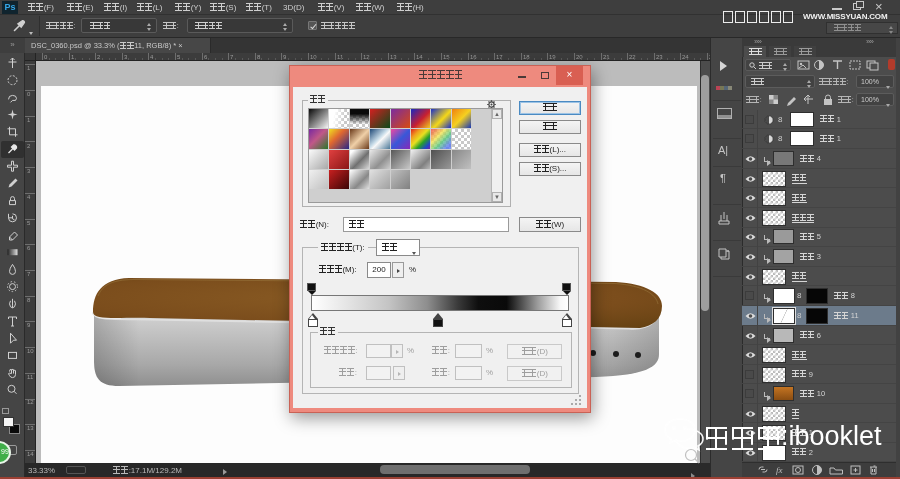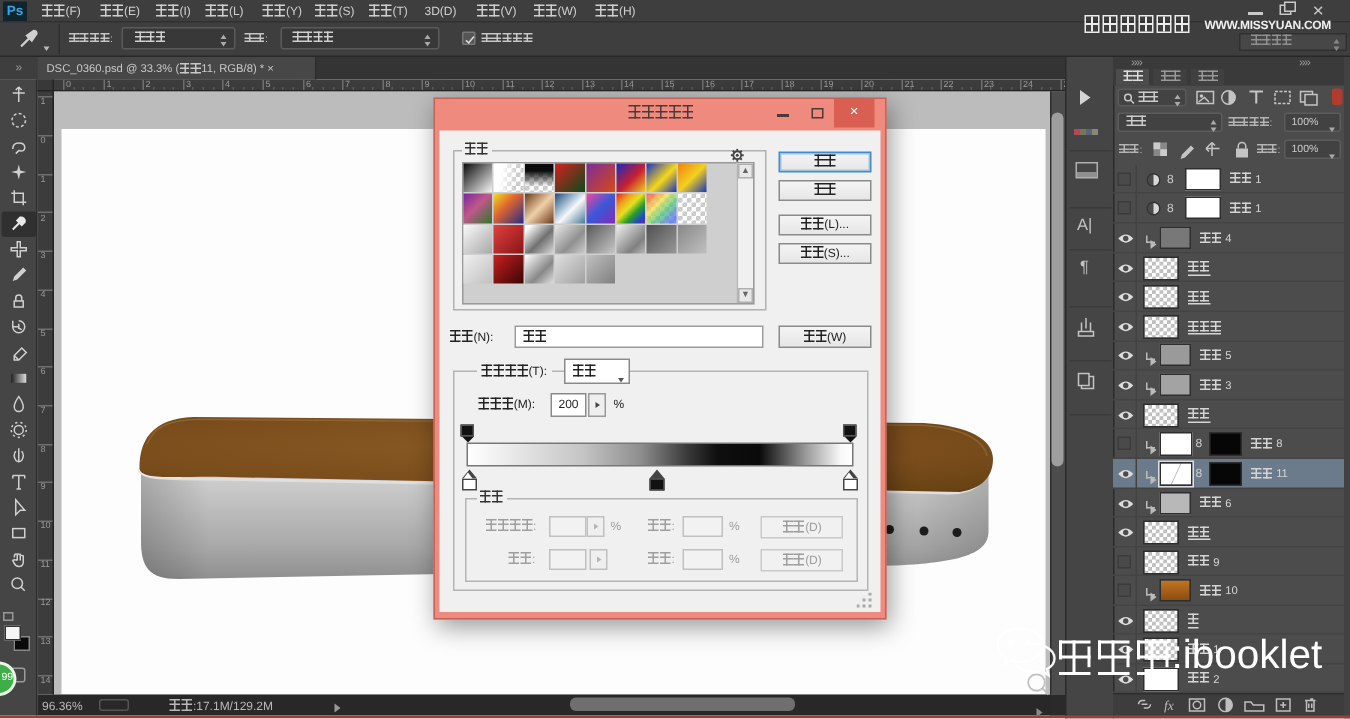--- a/index.html
+++ b/index.html
@@ -328,21 +328,21 @@
 <path d="M52 226 C52 208 60 193 88 192 L575 196 C605 198 621 207 621 220 C621 233 612 240 599 242 L109 232 C80 231 52 235 52 226 Z" fill="url(#brown)"></path>
 <path d="M57 210 C62 198 72 194 92 193.5 L574 197.5 C602 199.5 615 208 617 218" stroke="#97743c" stroke-width="1" fill="none" opacity="0.6"></path>
 
 <circle cx="552" cy="267" r="3" fill="#1c1c1c"></circle>
 <circle cx="575" cy="268" r="3" fill="#1c1c1c"></circle>
 <circle cx="597" cy="269" r="3" fill="#1c1c1c"></circle>
 </svg>
 </div>
   </div>
 <div class="abs" style="left:25px;top:463px;width:687px;height:14px;background:#282828;color:#b9b9b9;font-size:8px;">
-<span class="abs" style="left:3px;top:3px;">96.36%</span>
+<span class="abs" style="left:3px;top:3px;">33.33%</span>
 <span class="abs" style="left:41px;top:3px;width:20px;height:8px;border:1px solid #555;border-radius:2px;"></span>
 <span class="abs" style="left:88px;top:3px;"><i class="cj"></i><i class="cj"></i>:17.1M/129.2M</span>
 <span class="abs" style="left:198px;top:4px;"><i style="display:inline-block;width:0;height:0;vertical-align:middle;border-top:3.5px solid transparent;border-bottom:3.5px solid transparent;border-left:4.8999999999999995px solid #999;"></i></span>
 <div class="abs" style="left:355px;top:2px;width:150px;height:9px;background:#6f6f6f;border-radius:4px;"></div>
 </div>
 <div class="abs" style="left:700px;top:61px;width:10px;height:402px;background:#4c4c4c;border-left:1px solid #2e2e2e;"></div>
 <div class="abs" style="left:701px;top:75px;width:8px;height:236px;background:#9e9e9e;border-radius:4px;"></div>
 <div class="abs" style="left:700px;top:463px;width:10px;height:14px;background:#2a2a2a;"></div>
 <div class="abs" style="left:691px;top:466px;"><i style="display:inline-block;width:0;height:0;vertical-align:middle;border-top:3px solid transparent;border-bottom:3px solid transparent;border-left:4.199999999999999px solid #8a8a8a;"></i></div>
 <div class="abs" style="left:710px;top:38px;width:32px;height:441px;background:#454545;border-left:1px solid #2b2b2b;">

